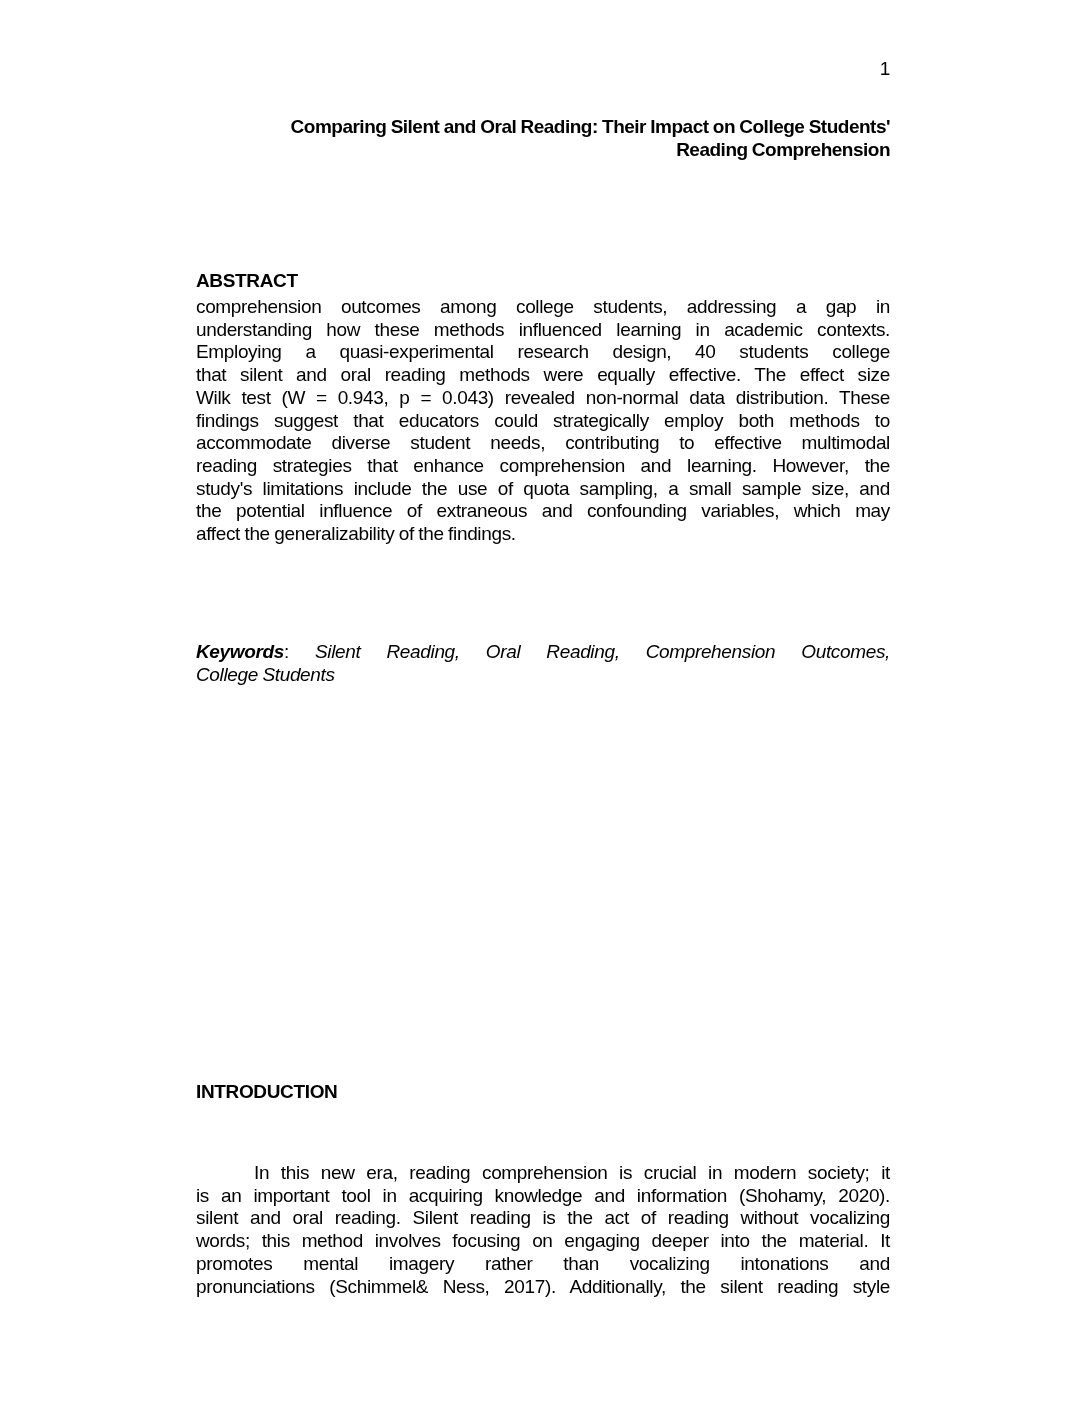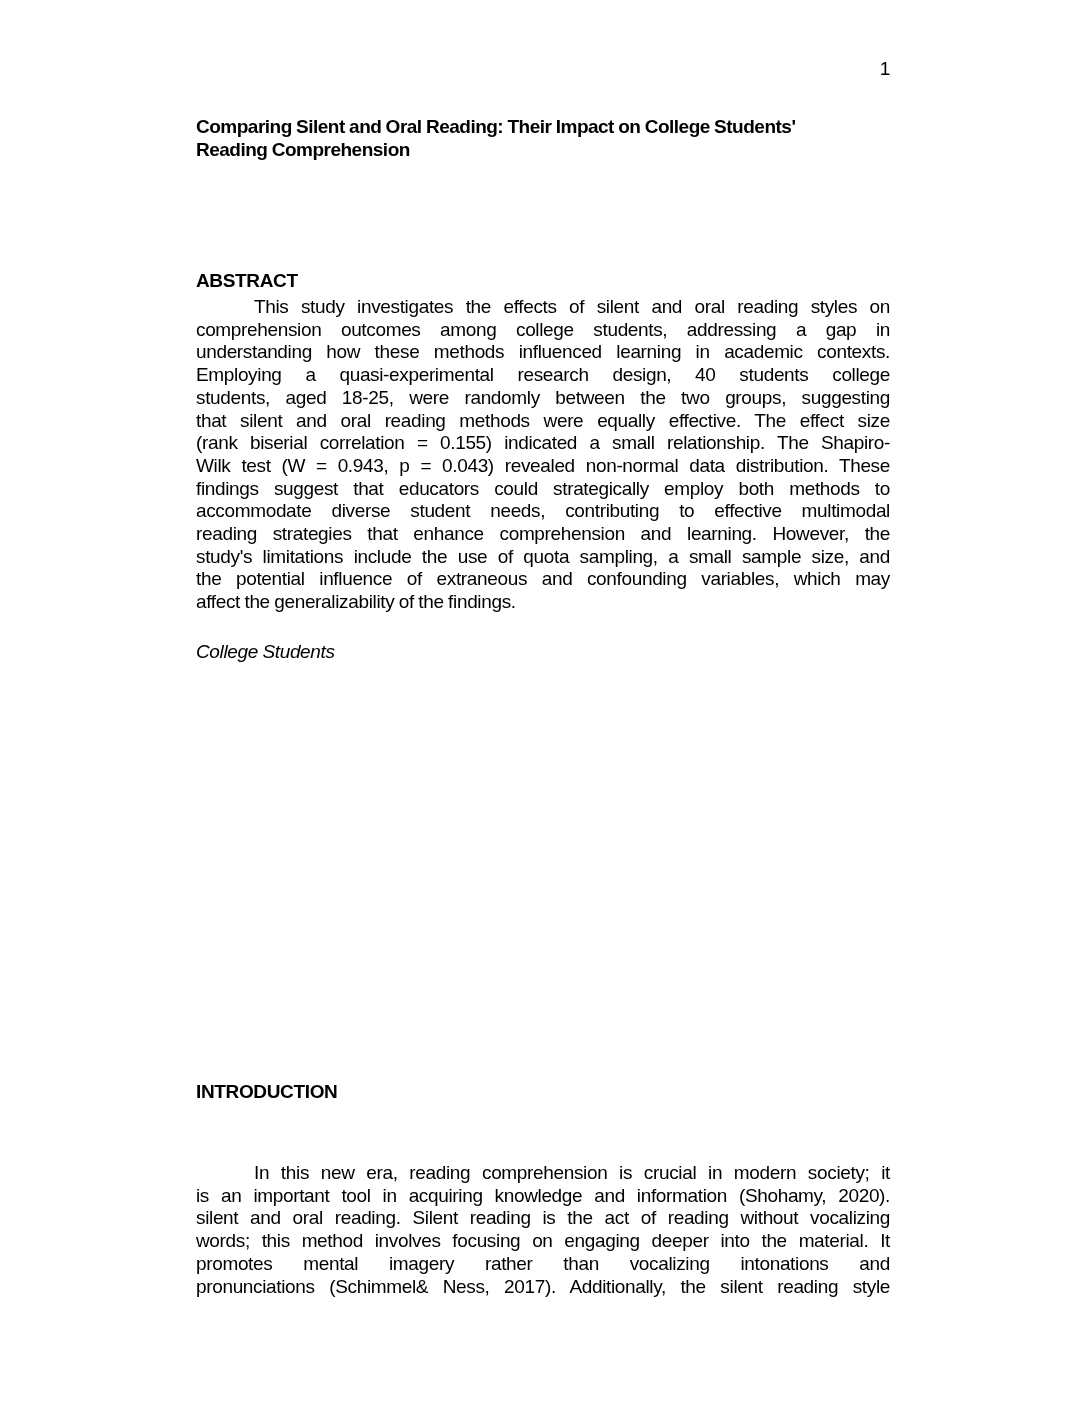--- a/index.html
+++ b/index.html
@@ -19,21 +19,21 @@
     position: absolute;
     left: 196px;
     width: 694px;
     font-size: 19px;
     line-height: 22.7px;
     letter-spacing: -0.35px;
     word-spacing: -0.5px;
   }
   .page-number { top: 58px; text-align: right; }
   .title-block { top: 116px; font-weight: bold; }
-  .title-block .tline { text-align: left; white-space: nowrap; letter-spacing: -0.5px; }
+  .title-block .tline { text-align: right; white-space: nowrap; letter-spacing: -0.5px; }
   .section-heading { font-weight: bold; text-align: left; }
   .abstract-heading { top: 270px; }
   .abstract-para { top: 296px; }
   .keywords-para { top: 641px; }
   .intro-heading { top: 1074px; margin-top: 7px; }
   .intro-para { top: 1162px; }
   .tline { text-align: left; }
   .tline.jl { text-align: justify; text-align-last: justify; }
   .kw-label { font-weight: bold; font-style: italic; }
   .kw-colon { font-style: normal; }
@@ -47,37 +47,35 @@
   <div class="abs page-number">1</div>
 
   <div class="abs title-block">
       <div class="tline">Comparing Silent and Oral Reading: Their Impact on College Students'</div>
       <div class="tline">Reading Comprehension</div>
     </div>
 
   <div class="abs section-heading abstract-heading">ABSTRACT</div>
 
   <div class="abs abstract-para">
-      <div class="tline jl" style="padding-left: 58px;">This study investigates the effects of silent and oral reading styles on</div>
       <div class="tline jl">comprehension outcomes among college students, addressing a gap in</div>
       <div class="tline jl">understanding how these methods influenced learning in academic contexts.</div>
       <div class="tline jl">Employing a quasi-experimental research design, 40 students college</div>
-      <div class="tline jl">students, aged 18-25, were randomly between the two groups, suggesting</div>
       <div class="tline jl">that silent and oral reading methods were equally effective. The effect size</div>
-      <div class="tline jl">(rank biserial correlation = 0.155) indicated a small relationship. The Shapiro-</div>
       <div class="tline jl">Wilk test (W = 0.943, p = 0.043) revealed non-normal data distribution. These</div>
       <div class="tline jl">findings suggest that educators could strategically employ both methods to</div>
       <div class="tline jl">accommodate diverse student needs, contributing to effective multimodal</div>
       <div class="tline jl">reading strategies that enhance comprehension and learning. However, the</div>
       <div class="tline jl">study's limitations include the use of quota sampling, a small sample size, and</div>
       <div class="tline jl">the potential influence of extraneous and confounding variables, which may</div>
       <div class="tline">affect the generalizability of the findings.</div>
     </div>
 
   <div class="abs keywords-para">
+    <div class="tline jl"><span class="kw-label">Keywords</span><span class="kw-colon">:</span><span class="kw-rest"> Silent Reading, Oral Reading, Comprehension Outcomes,</span></div>
     <div class="tline"><span class="kw-rest">College Students</span></div>
   </div>
 
   <div class="abs section-heading intro-heading">INTRODUCTION</div>
 
   <div class="abs intro-para">
       <div class="tline jl" style="padding-left: 58px;">In this new era, reading comprehension is crucial in modern society; it</div>
       <div class="tline jl">is an important tool in acquiring knowledge and information (Shohamy, 2020).</div>
       <div class="tline jl">silent and oral reading. Silent reading is the act of reading without vocalizing</div>
       <div class="tline jl">words; this method involves focusing on engaging deeper into the material. It</div>

